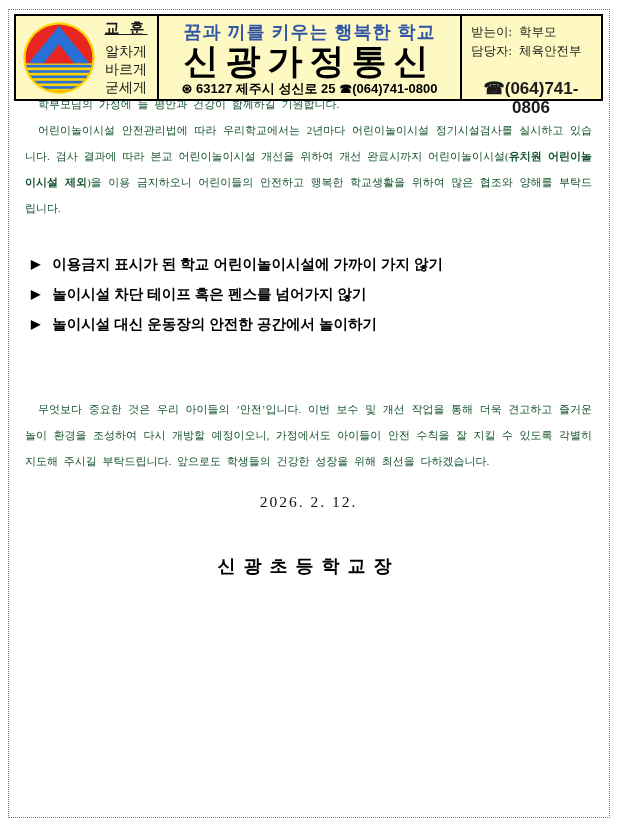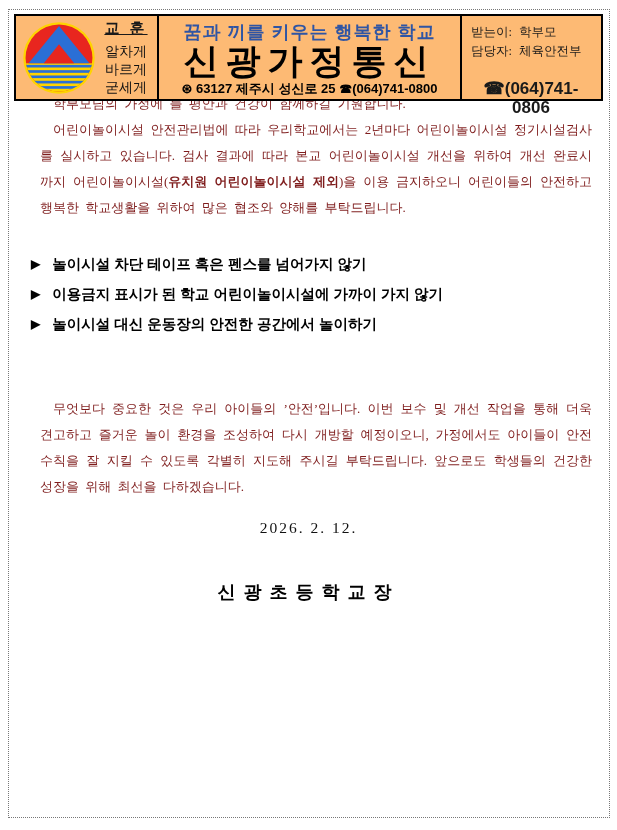--- a/index.html
+++ b/index.html
@@ -9,21 +9,21 @@
     margin:0 auto; overflow:hidden;
     font-family:"Liberation Serif", serif; color:#1a1a1a;
   }
   .page-border {
     position:absolute; left:8px; top:9px; width:602px; height:809px;
     border:1px dotted #777; pointer-events:none;
   }
   
   .header-table {
     position:absolute; left:14px; top:14px; width:589px; height:87px;
-    display:flex; border:2px solid #000; background:#fdba74;
+    display:flex; border:2px solid #000; background:#fef9c3;
   }
   .cell-emblem {
     width:143px; border-right:2px solid #000;
     display:flex; align-items:center; padding:4px 2px 4px 5px;
   }
   .logo { flex:0 0 auto; }
   .motto { flex:1; text-align:center; }
   .motto-title {
     font-family:"Liberation Sans", sans-serif; font-weight:bold;
     font-size:15px; text-decoration:underline; letter-spacing:3px;
@@ -56,22 +56,22 @@
     font-family:"Liberation Sans", sans-serif; font-weight:bold;
     font-size:17px; text-align:center; margin-top:18px; padding-right:2px;
   }
   
   .doc-title {
     margin-top:39px; text-align:center;
     font-family:"Liberation Sans", sans-serif; font-weight:bold;
     font-size:20px; letter-spacing:1px; color:#000;
   }
   .body-block {
-    margin:25px 25px 0 40px; font-size:13px; line-height:26px;
-    text-align:justify; word-spacing:3px; color:#7f1d1d;
+    margin:25px 25px 0 25px; font-size:11px; line-height:26px;
+    text-align:justify; word-spacing:3px; color:#14532d;
   }
   .body-block p { text-indent:13px; }
   .bold-inline { font-weight:bold; font-family:"Liberation Sans", sans-serif; }
   .bullet-list {
     margin:28px 25px 0 31px;
     font-family:"Liberation Sans", sans-serif; font-weight:bold;
     font-size:14.5px; line-height:30px; color:#000;
   }
   .bullet-marker { font-size:12px; margin-right:8px; vertical-align:1px; }
   .closing-block { margin-top:57px; }
@@ -146,25 +146,25 @@
   <div class="doc-title">교내 어린이놀이시설 이용금지 안내</div>
 
   <div class="body-block">
     <p>학부모님의 가정에 늘 평안과 건강이 함께하길 기원합니다.</p>
     <p><span>어린이놀이시설 안전관리법에 따라 우리학교에서는 2년마다 어린이놀이시설 정기시설검사를 실시하고 있습니다. 검사 결과에 따라 본교 어린이놀이시설 개선을 위하여 개선 완료시까지 어린이놀이시설(</span><span class="bold-inline">유치원 어린이놀이시설 제외</span><span>)을 이용 금지하오니 어린이들의 안전하고 행복한 학교생활을 위하여 많은 협조와 양해를 부탁드립니다.</span></p>
   </div>
 
   <div class="bullet-list">
     <div class="bullet-item">
       <span class="bullet-marker">▶</span>
-      <span>놀이시설 차단 테이프 혹은 펜스를 넘어가지 않기</span>
+      <span>이용금지 표시가 된 학교 어린이놀이시설에 가까이 가지 않기</span>
     </div>
     <div class="bullet-item">
       <span class="bullet-marker">▶</span>
-      <span>이용금지 표시가 된 학교 어린이놀이시설에 가까이 가지 않기</span>
+      <span>놀이시설 차단 테이프 혹은 펜스를 넘어가지 않기</span>
     </div>
     <div class="bullet-item">
       <span class="bullet-marker">▶</span>
       <span>놀이시설 대신 운동장의 안전한 공간에서 놀이하기</span>
     </div>
   </div>
 
   <div class="body-block closing-block">
     <p>무엇보다 중요한 것은 우리 아이들의 ’안전’입니다. 이번 보수 및 개선 작업을 통해 더욱 견고하고 즐거운 놀이 환경을 조성하여 다시 개방할 예정이오니, 가정에서도 아이들이 안전 수칙을 잘 지킬 수 있도록 각별히 지도해 주시길 부탁드립니다. 앞으로도 학생들의 건강한 성장을 위해 최선을 다하겠습니다.</p>
   </div>

